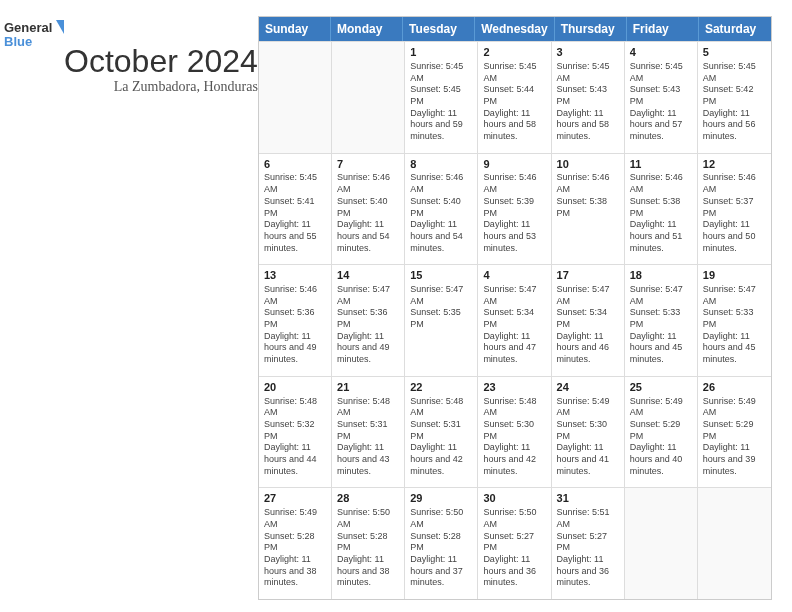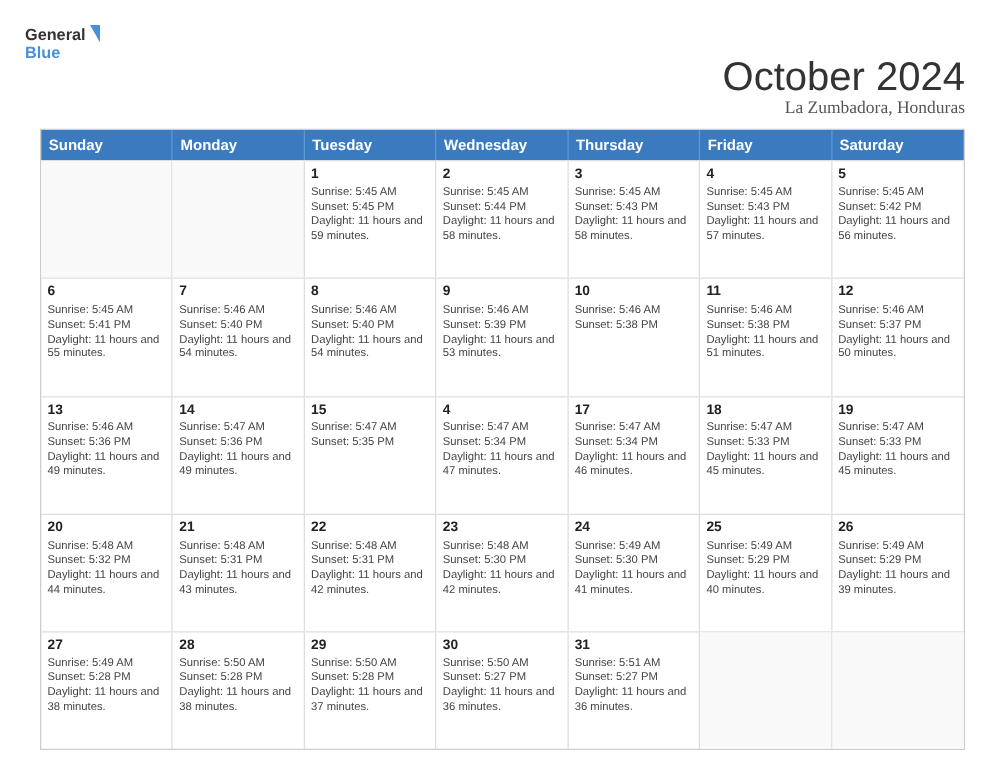--- a/index.html
+++ b/index.html
@@ -6,23 +6,22 @@
     body {
       width: 792px;
       height: 612px;
       background: #fff;
       font-family: Arial, sans-serif;
       overflow: hidden;
     }
     .page {
       width: 792px;
       height: 612px;
-      padding: 16px 20px 12px 20px;
-      display: flex;
-      flex-direction: column;
+      padding: 16px 20px 12px 4px;
+      display: flex;
     }
     .header {
       display: flex;
       justify-content: space-between;
       align-items: flex-start;
       margin-bottom: 8px;
     }
     .logo {
       display: flex;
       align-items: center;
@@ -41,21 +40,20 @@
     .location {
       font-size: 14px;
       color: #555;
       font-family: Liberation Serif, serif;
     }
     .calendar {
       flex: 1;
       display: flex;
       flex-direction: column;
       border: 1px solid #ccc;
-      margin-left: 12px;
     }
     .cal-header {
       display: grid;
       grid-template-columns: repeat(7, 1fr);
       background: #3a7abf;
     }
     .cal-header-cell {
       color: #fff;
       font-size: 12px;
       font-weight: bold;

